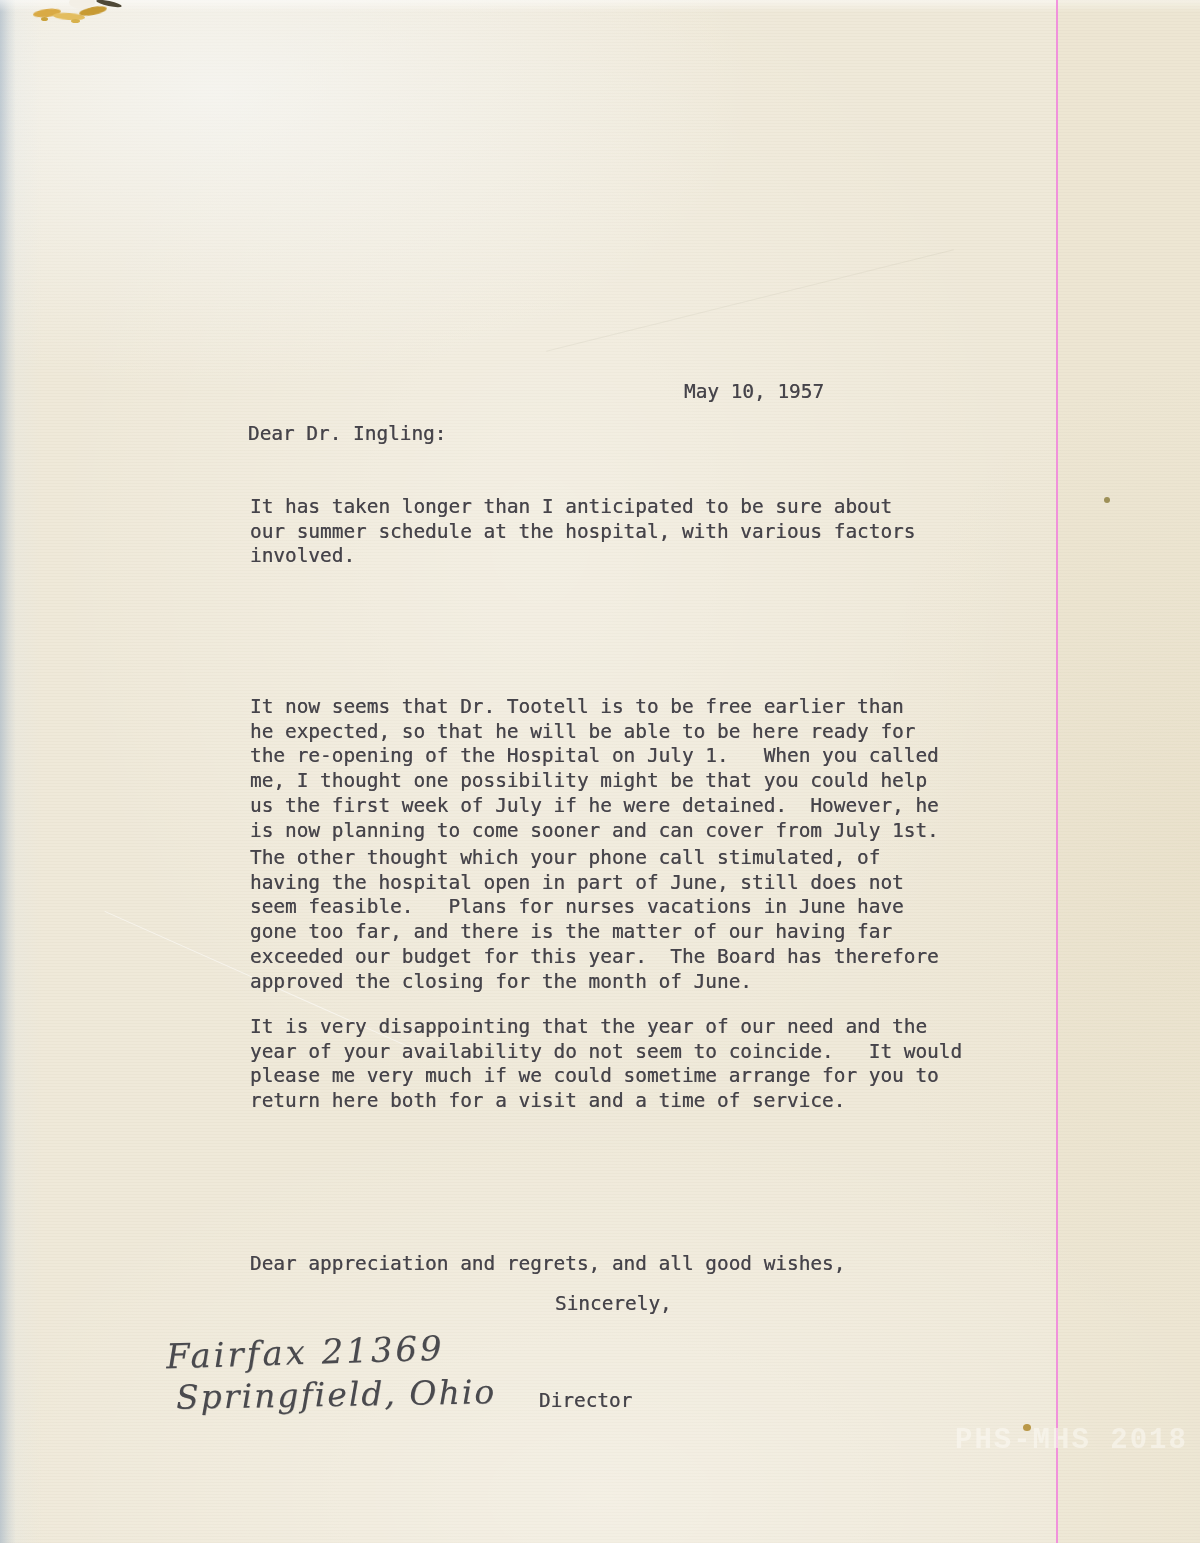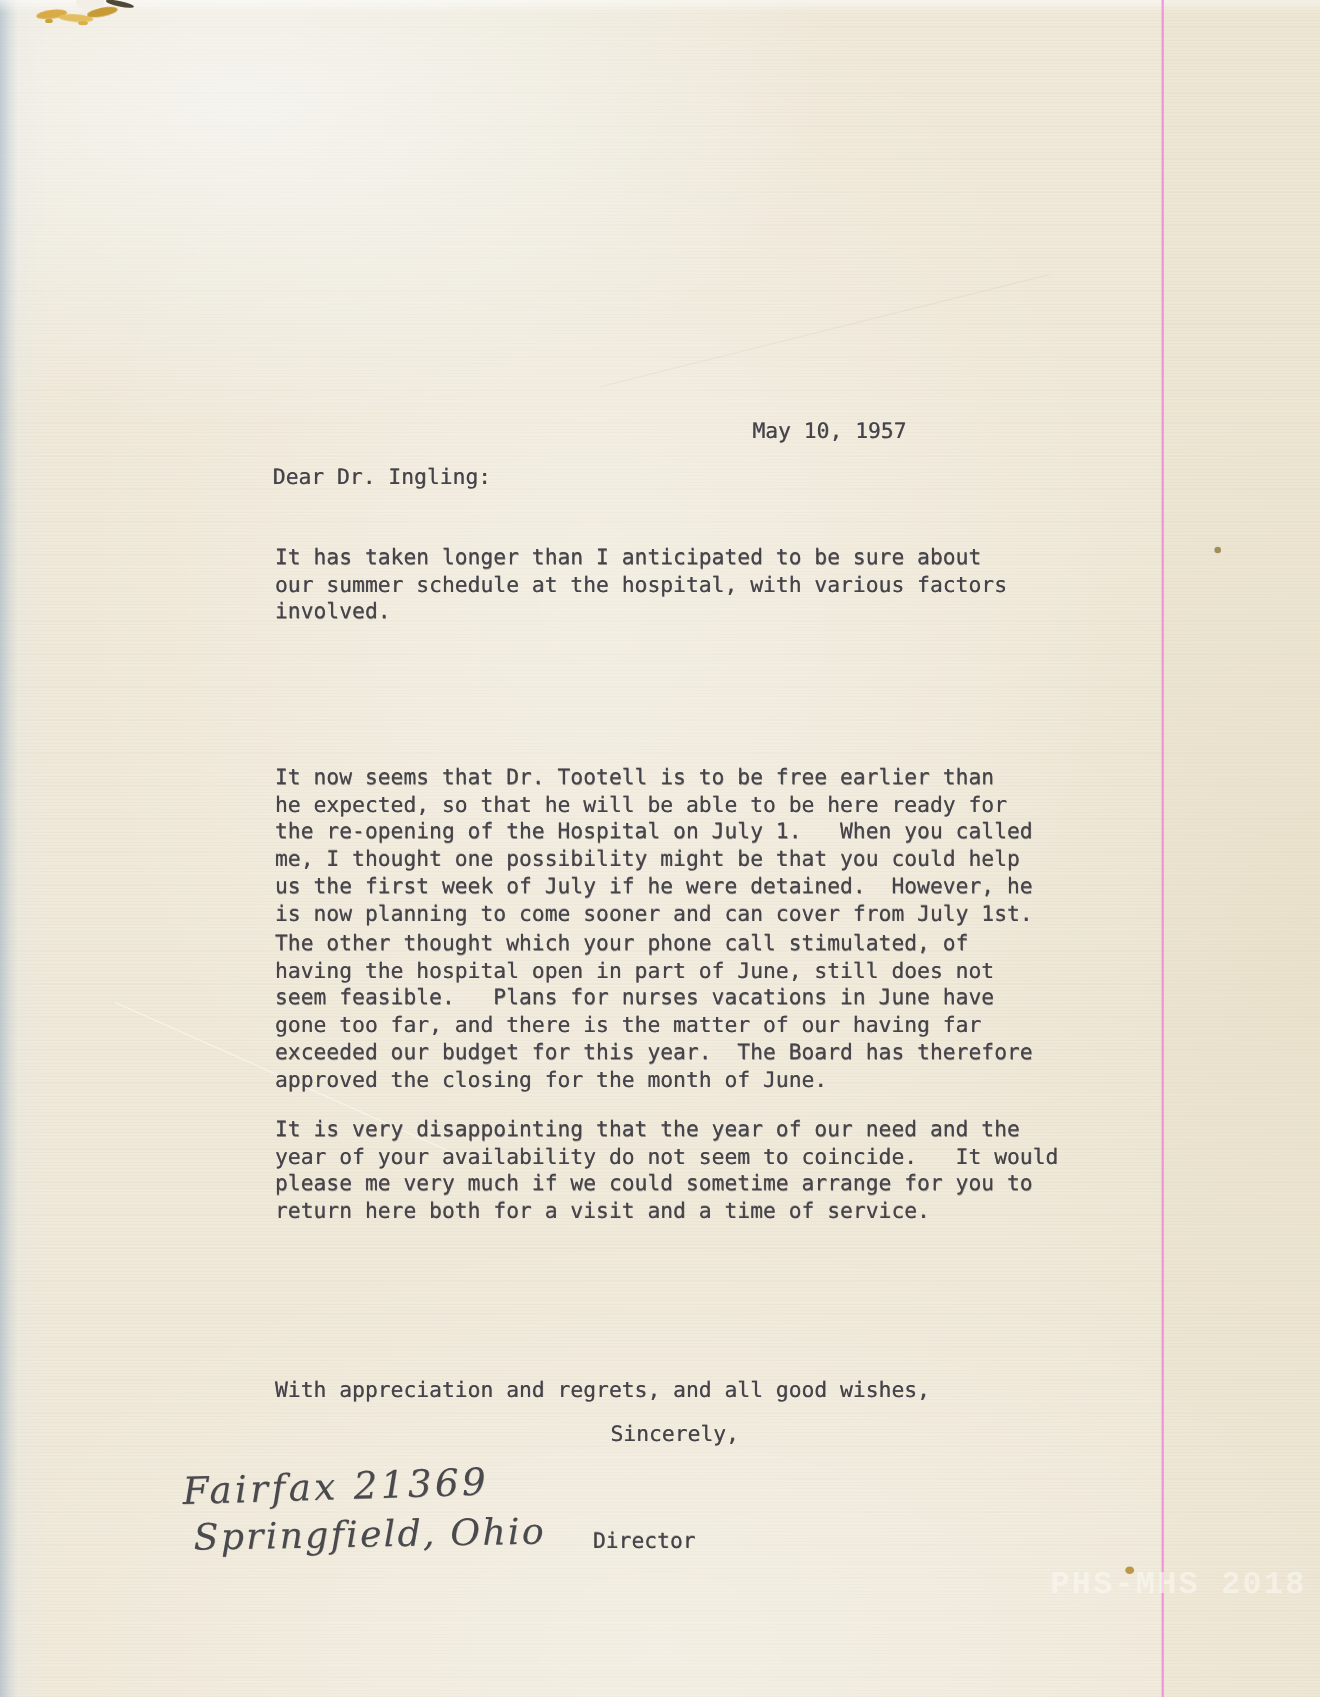--- a/index.html
+++ b/index.html
@@ -133,21 +133,21 @@
 gone too far, and there is the matter of our having far
 exceeded our budget for this year.  The Board has therefore
 approved the closing for the month of June.</div>
 
   <div class="typed" style="left:250px; top:1015px;">It is very disappointing that the year of our need and the
 year of your availability do not seem to coincide.   It would
 please me very much if we could sometime arrange for you to
 return here both for a visit and a time of service.</div>
 
 
-  <div class="typed" style="left:250px; top:1252px;">With appreciation and regrets, and all good wishes,</div>
+  <div class="typed" style="left:250px; top:1252px;">Dear appreciation and regrets, and all good wishes,</div>
 
   <div class="typed" style="left:555px; top:1292px;">Sincerely,</div>
 
   <div class="typed" style="left:539px; top:1389px;">Director</div>
 
   <div class="hand hand-1">Fairfax 21369</div>
   <div class="hand hand-2">Springfield, Ohio</div>
 
   <div class="watermark">PHS-MHS 2018</div>
 

